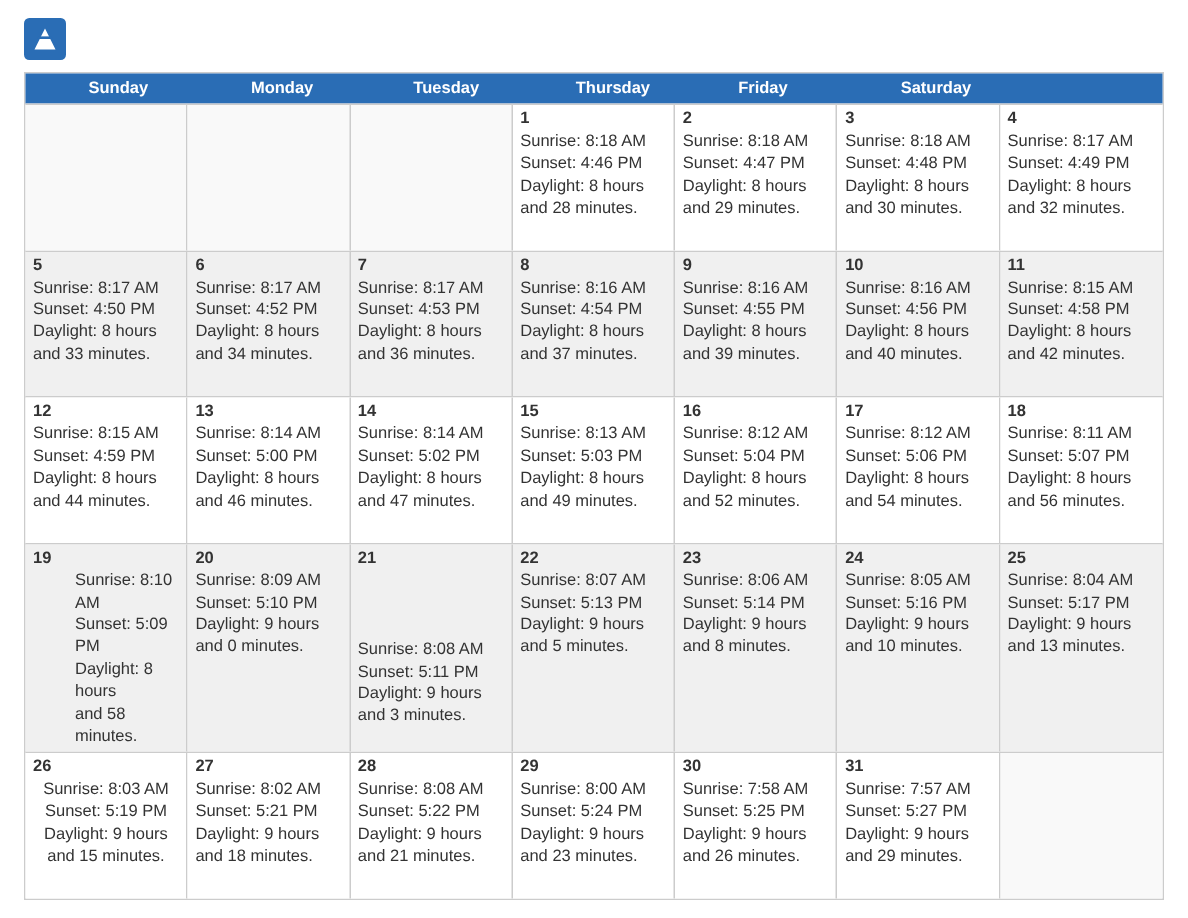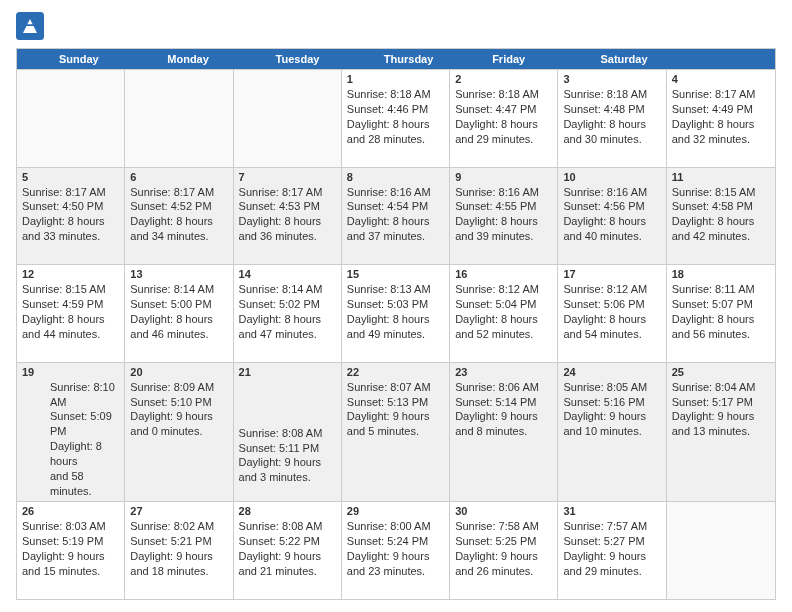--- a/index.html
+++ b/index.html
@@ -334,21 +334,21 @@
             <span class="day-num">25</span>
             <div class="cell-info" style="white-space: pre-line;">Sunrise: 8:04 AM
 Sunset: 5:17 PM
 Daylight: 9 hours
 and 13 minutes.</div>
           </div>
         </div>
         <div class="cal-week">
           <div class="cal-cell">
             <span class="day-num">26</span>
-            <div class="cell-info" style="white-space: pre-line;">Sunrise: 8:03 AM
+            <div class="cell-info" style="white-space: pre-line; text-align: center;">Sunrise: 8:03 AM
 Sunset: 5:19 PM
 Daylight: 9 hours
 and 15 minutes.</div>
           </div>
           <div class="cal-cell">
             <span class="day-num">27</span>
             <div class="cell-info" style="white-space: pre-line;">Sunrise: 8:02 AM
 Sunset: 5:21 PM
 Daylight: 9 hours
 and 18 minutes.</div>

